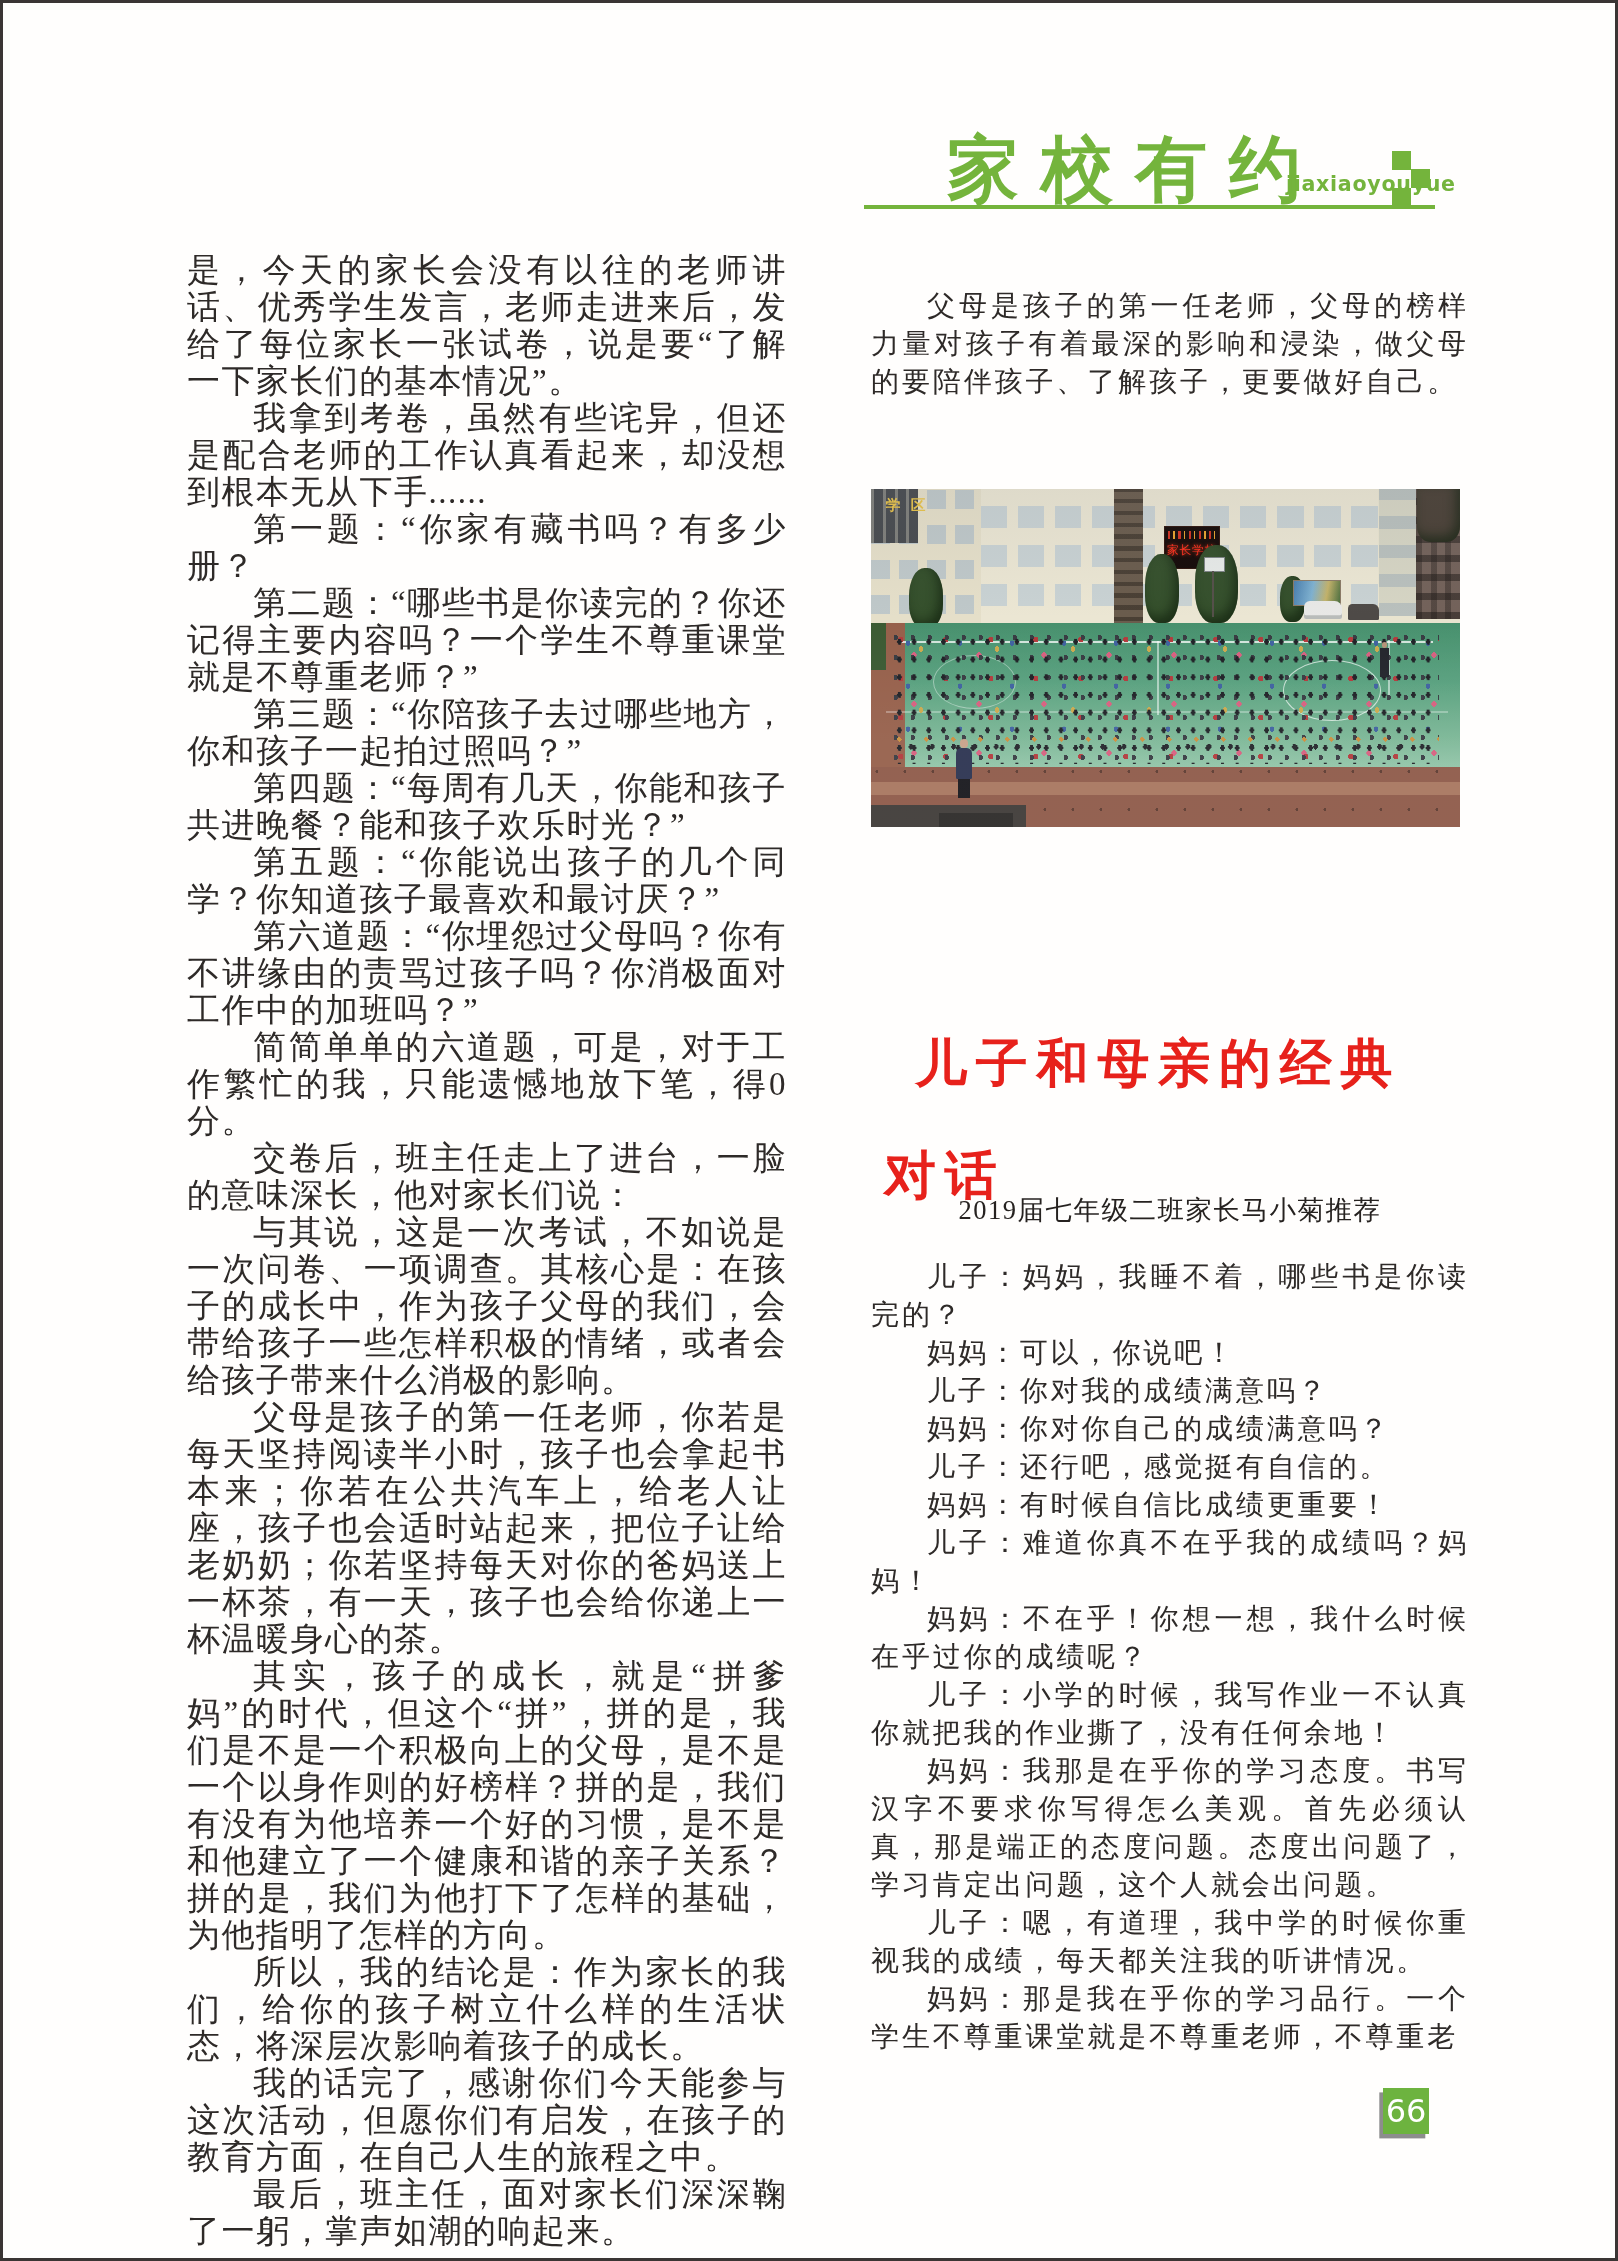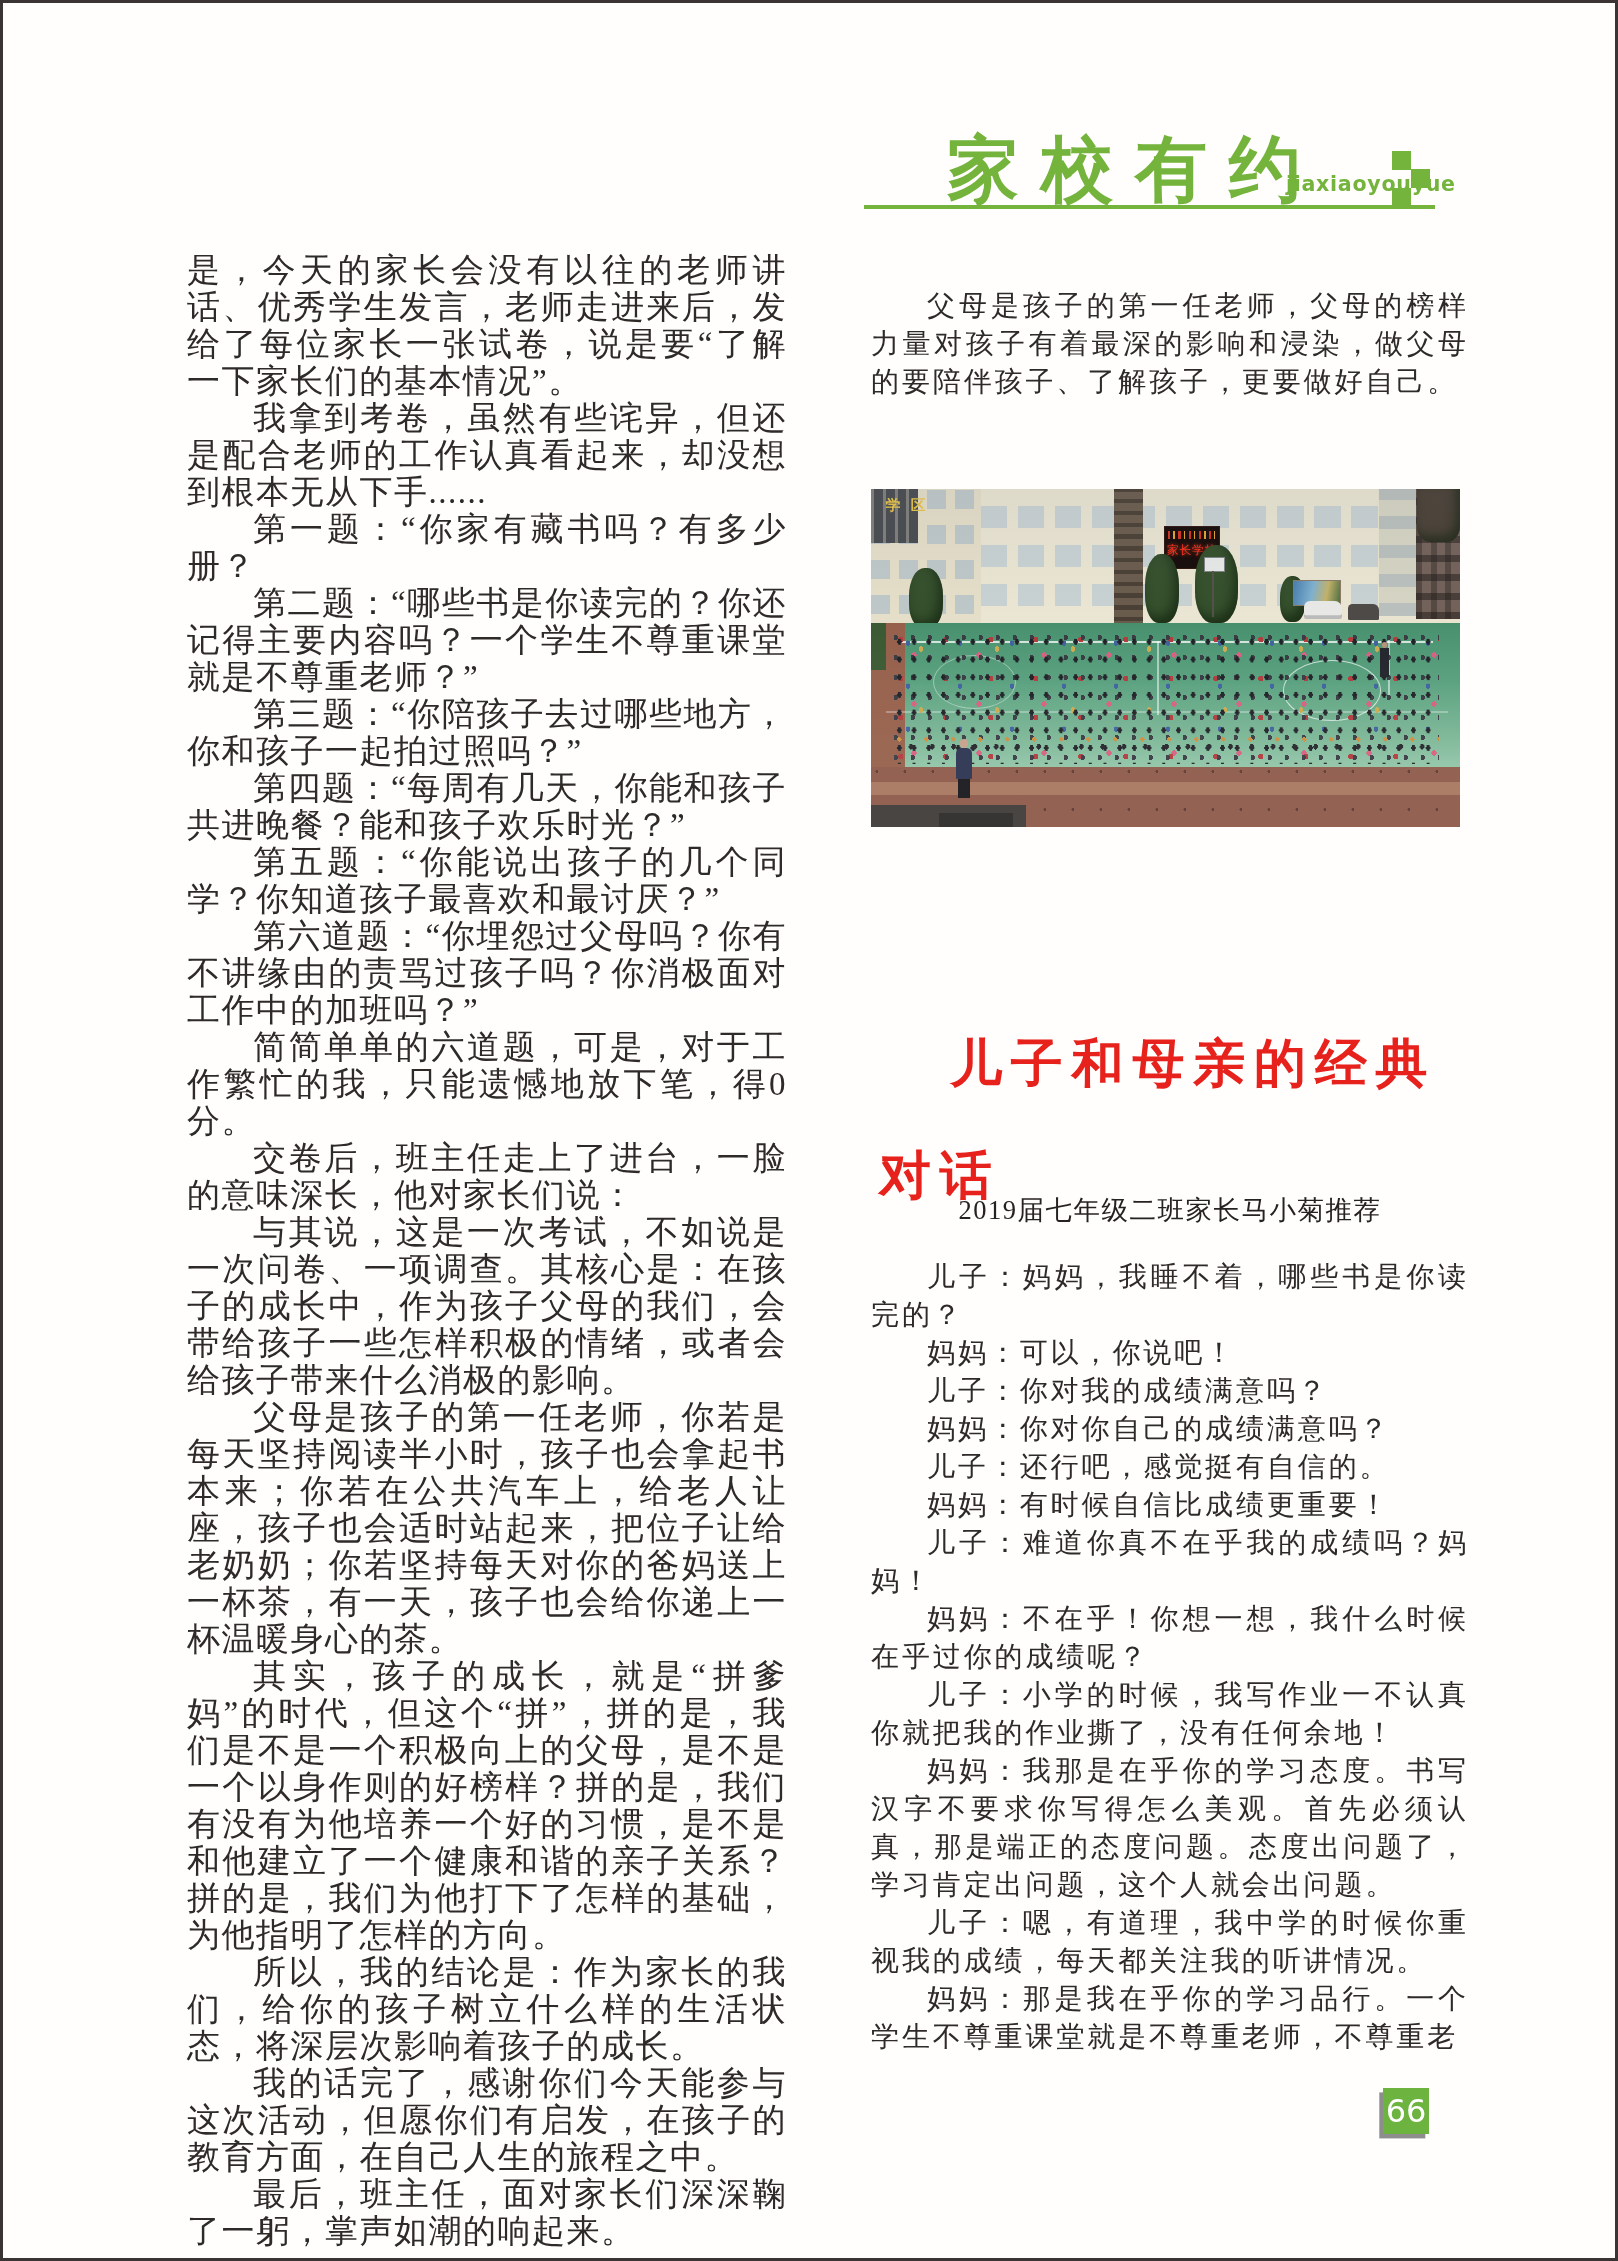--- a/index.html
+++ b/index.html
@@ -17,24 +17,24 @@
   .pix.a{left:1389px;top:148px;} .pix.b{left:1408px;top:166px;} .pix.c{left:1389px;top:185px;}
   .header-rule{position:absolute;left:861px;top:202px;width:571px;height:3.7px;background:#74b43c;}
   
   .col{position:absolute;text-align:justify;}
   .col p{margin:0;text-indent:2em;}
   .col p.noindent{text-indent:0;}
   .col-left{left:184px;top:249px;width:600px;font-size:33px;line-height:37px;letter-spacing:1.5px;}
   .intro{position:absolute;left:868px;top:284px;width:598px;font-size:28px;line-height:38px;letter-spacing:2.9px;text-align:justify;margin:0;text-indent:2em;}
   .dialogue{left:868px;top:1255px;width:598px;font-size:28px;line-height:38px;letter-spacing:2.9px;}
   
-  .article-title{position:absolute;left:876px;top:1005px;width:598px;margin:0;
+  .article-title{position:absolute;left:841px;top:1005px;width:598px;margin:0;
     color:#e7211b;font-size:52px;line-height:112px;font-weight:bold;letter-spacing:8.8px;}
   .article-title .t1{display:block;text-indent:71px;}
-  .article-title .t2{display:block;}
+  .article-title .t2{display:block;margin-left:40px;}
   .byline{position:absolute;left:868px;top:1189px;width:598px;margin:0;text-align:center;
     font-size:26.5px;color:#262220;letter-spacing:1.5px;}
   
   .page-num{position:absolute;left:1380px;top:2085px;width:46px;height:46px;background:#6db33f;
     box-shadow:-3.7px 4.4px 0 #8d8d8d;color:#ffffff;font-family:"DejaVu Sans","Liberation Sans",sans-serif;
     font-size:32px;display:flex;align-items:center;justify-content:center;text-align:right;}
   
   .photo{position:absolute;left:868px;top:486px;width:589px;height:338px;margin:0;overflow:hidden;background:#e9e4cf;}
   .photo *{position:absolute;}
   .ph-left{left:0;top:0;width:110px;height:160px;background-color:#e5dfc9;

